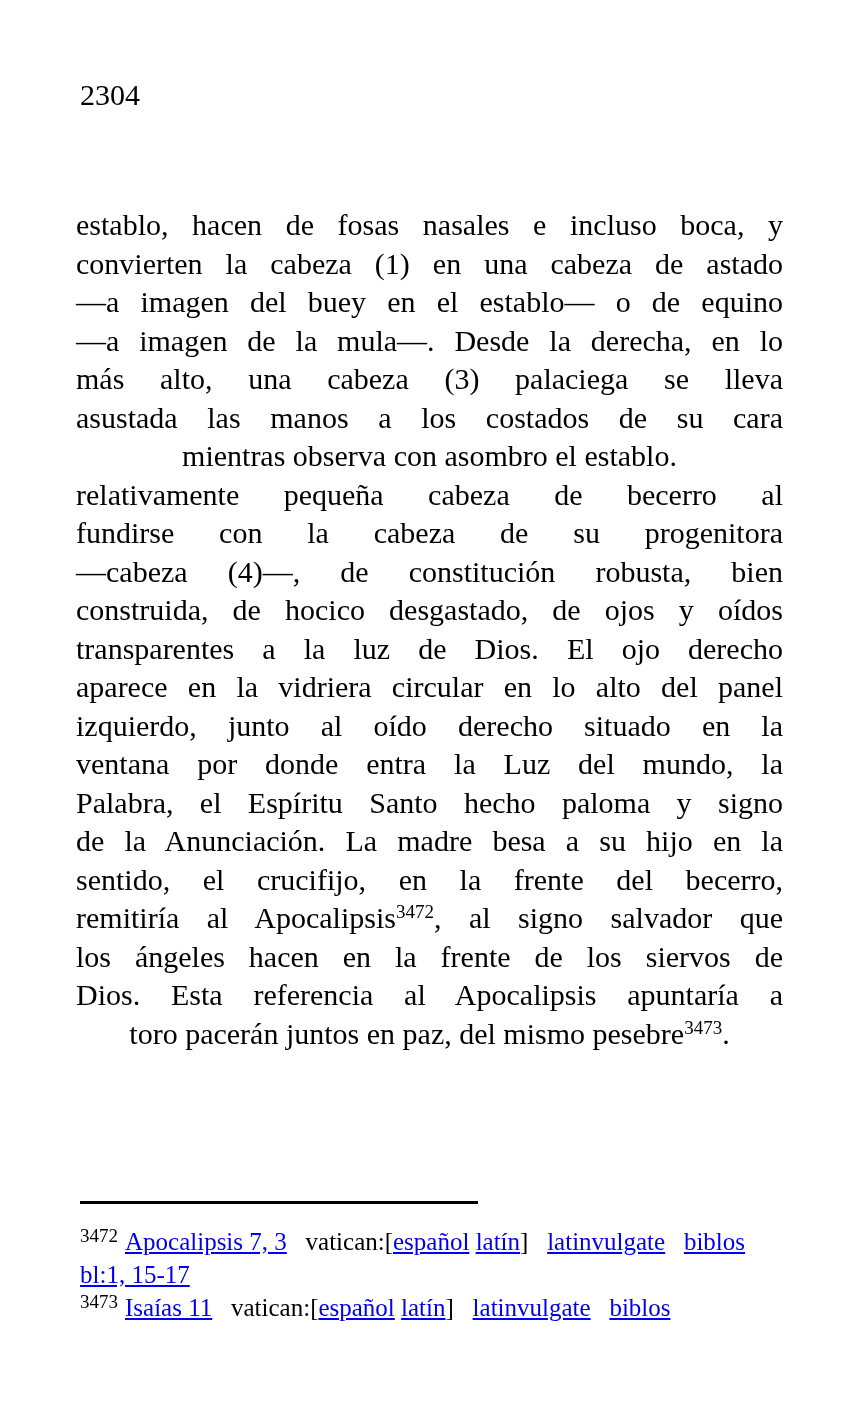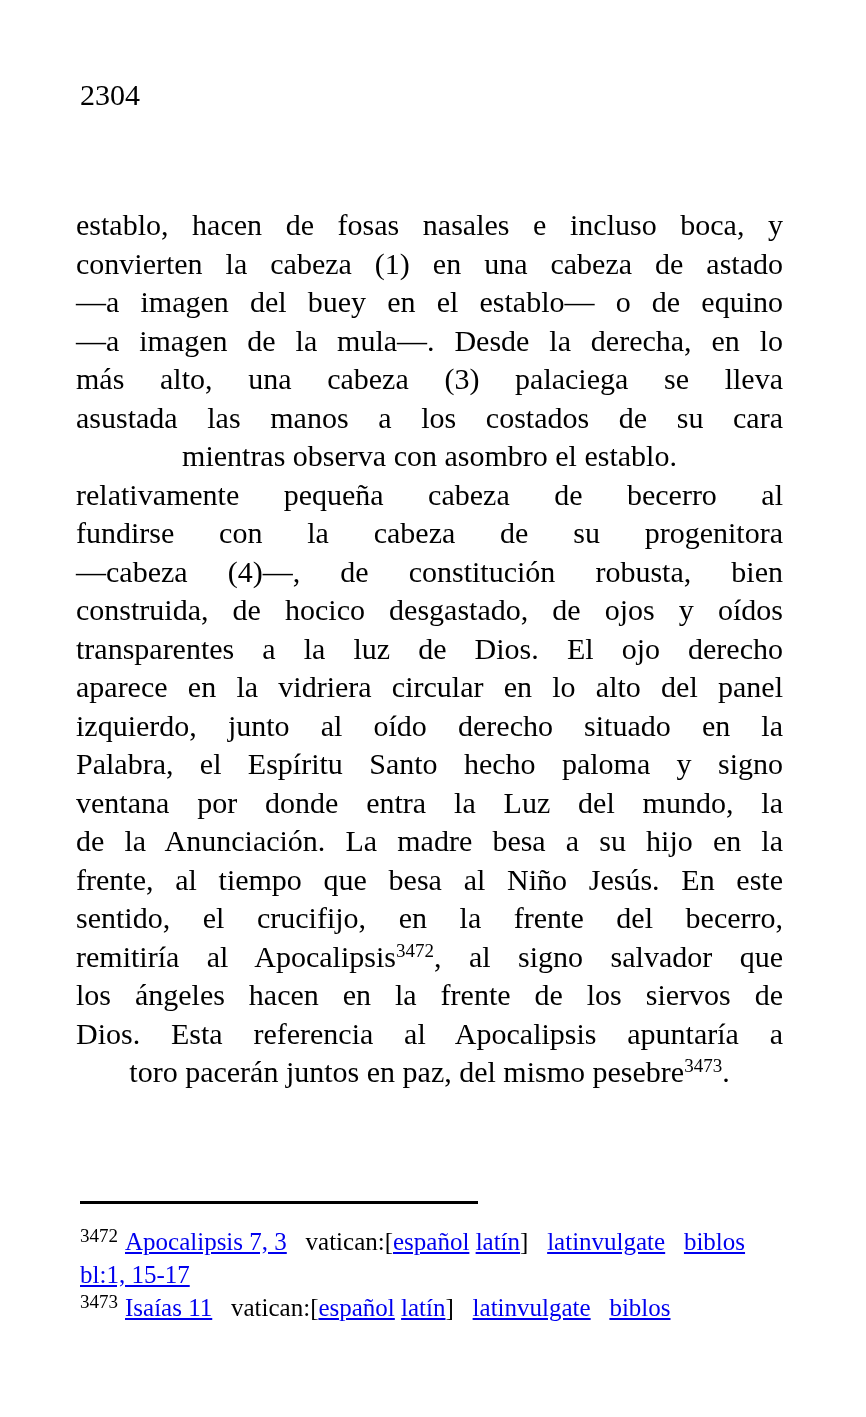--- a/index.html
+++ b/index.html
@@ -100,24 +100,23 @@
         <div class="line">mientras observa con asombro el establo.</div>
       </div>
       <div class="paragraph">
         <div class="line justify">relativamente pequeña cabeza de becerro al</div>
         <div class="line justify">fundirse con la cabeza de su progenitora</div>
         <div class="line justify">—cabeza (4)—, de constitución robusta, bien</div>
         <div class="line justify">construida, de hocico desgastado, de ojos y oídos</div>
         <div class="line justify">transparentes a la luz de Dios. El ojo derecho</div>
         <div class="line justify">aparece en la vidriera circular en lo alto del panel</div>
         <div class="line justify">izquierdo, junto al oído derecho situado en la</div>
+        <div class="line justify">ventana por donde entra la Luz del mundo, la</div>
         <div class="line justify">Palabra, el Espíritu Santo hecho paloma y signo</div>
-        <div class="line justify">ventana por donde entra la Luz del mundo, la</div>
         <div class="line justify">de la Anunciación. La madre besa a su hijo en la</div>
-        <div class="line justify">frente, al tiempo que besa al Niño Jesús. En este</div>
         <div class="line justify">sentido, el crucifijo, en la frente del becerro,</div>
         <div class="line justify">remitiría al Apocalipsis<sup class="body-sup">3472</sup>, al signo salvador que</div>
         <div class="line justify">los ángeles hacen en la frente de los siervos de</div>
         <div class="line justify">Dios. Esta referencia al Apocalipsis apuntaría a</div>
         <div class="line">toro pacerán juntos en paz, del mismo pesebre<sup class="body-sup">3473</sup>.</div>
       </div>
     </div>
 
   <div class="footnote-separator"></div>
 

